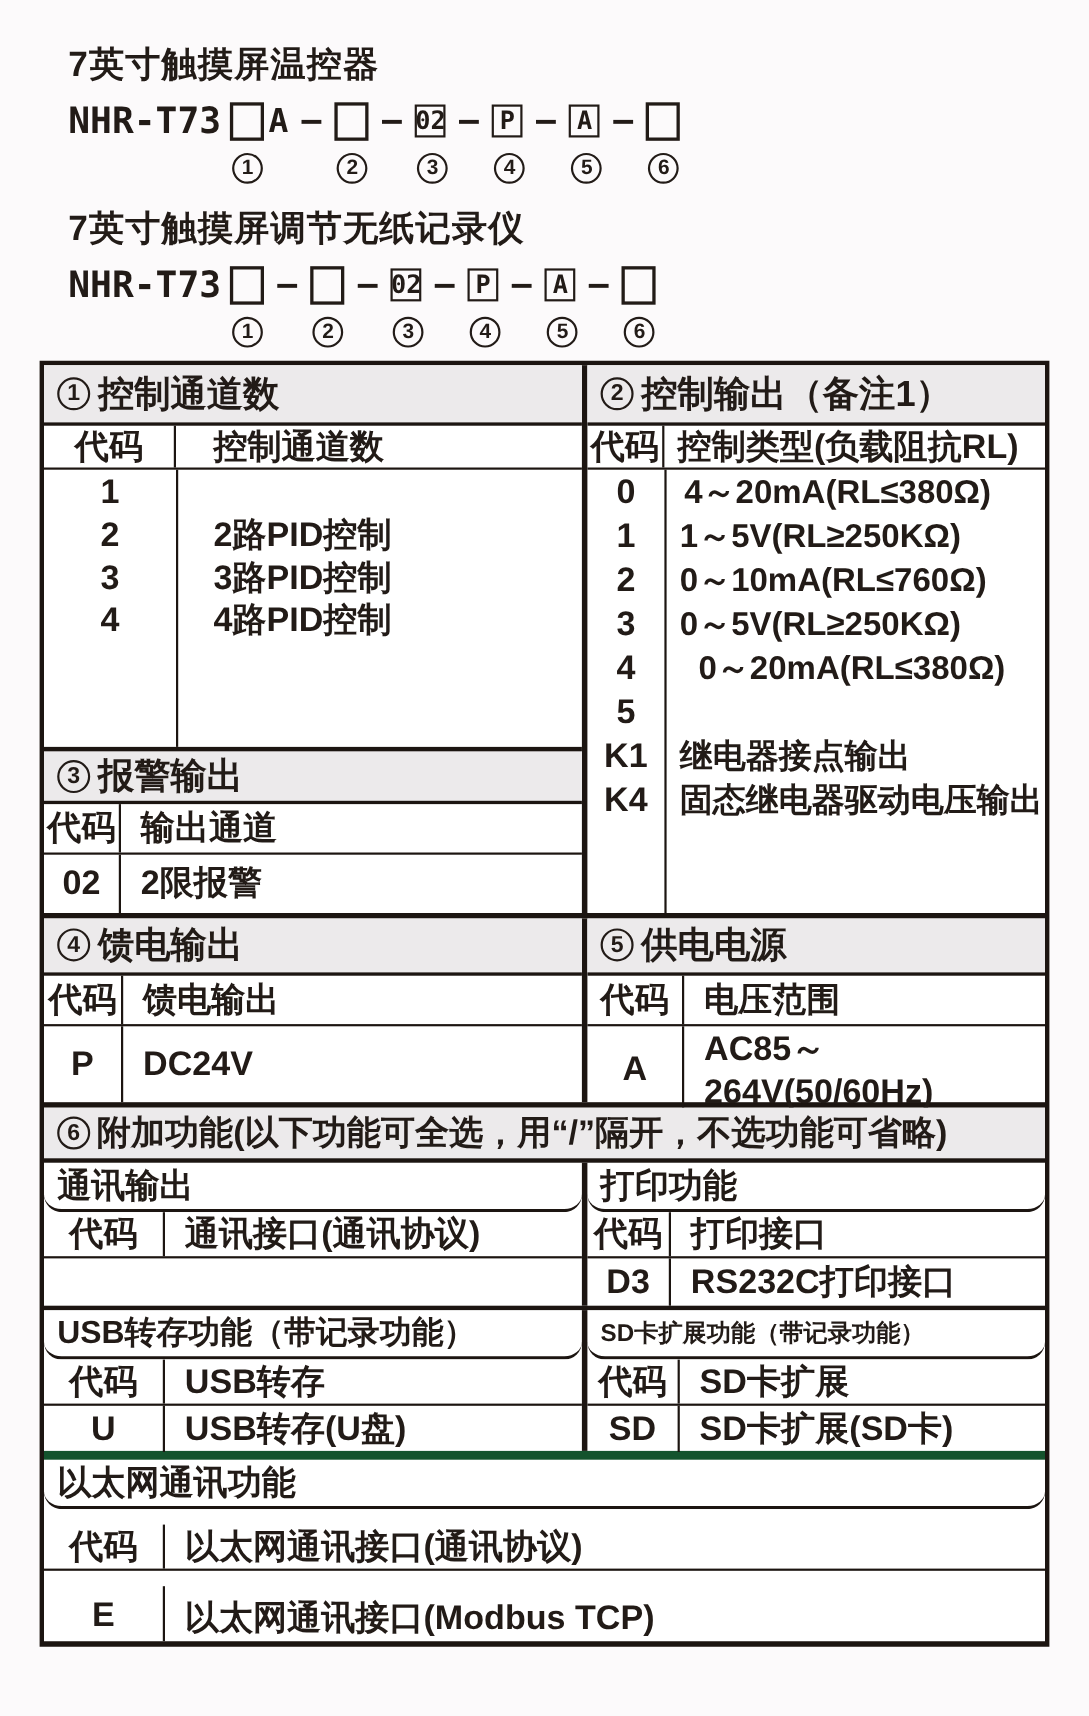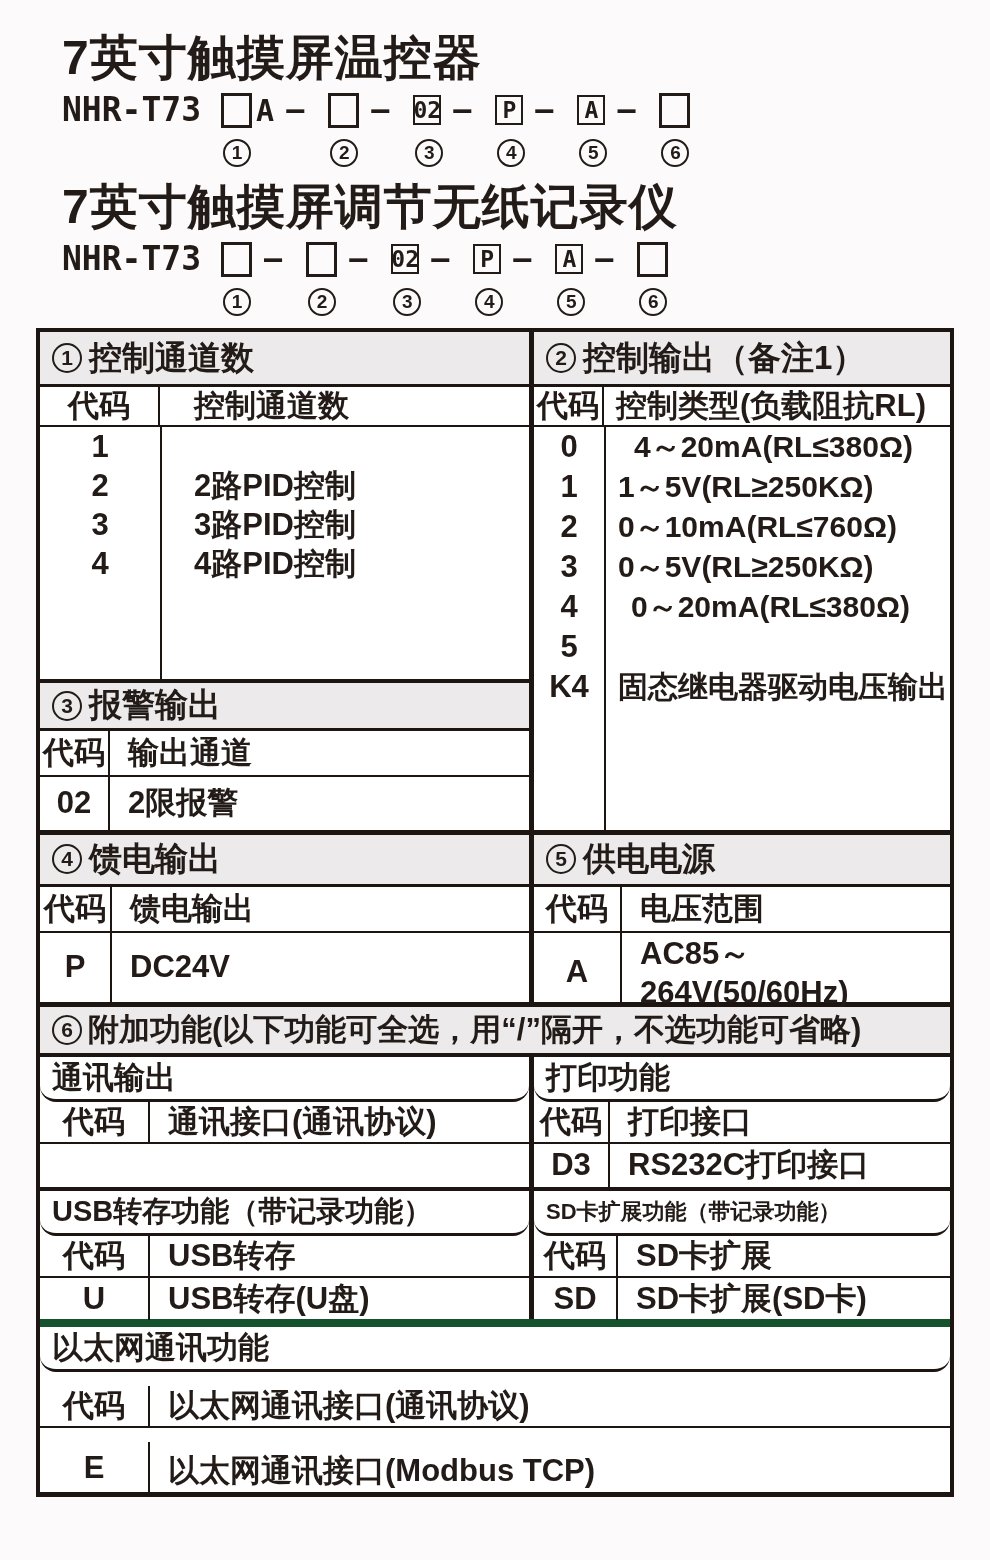--- a/index.html
+++ b/index.html
@@ -6,23 +6,23 @@
   html,body { width: 990px; height: 1560px; }
   body {
     position: relative;
     background: #FCFAFB;
     color: #221B17;
     font-family: "Liberation Sans", sans-serif;
     overflow: hidden;
   }
   
   .doc-header { position: absolute; left: 62px; top: 34px; }
-  .prod-title { font-size: 48px; font-weight: 600; letter-spacing: 1px; line-height: 48px; }
+  .prod-title { font-size: 32px; font-weight: 600; letter-spacing: 1px; line-height: 48px; }
   .prod-title.second { margin-top: 16px; }
-  .model-row { display: flex; align-items: flex-start; margin-top: 8px; margin-bottom: 6px; gap: 12px; }
+  .model-row { display: flex; align-items: flex-start; margin-top: 8px; margin-bottom: 6px; }
   .model-prefix {
     font-family: "DejaVu Sans Mono", monospace;
     font-size: 33px; font-weight: 700; line-height: 40px; margin-right: 8px;
   }
   .seg { display: flex; flex-direction: column; }
   .seg-top { display: flex; align-items: center; height: 40px; }
   .mbox {
     width: 31px; height: 35px; border: 3px solid #221B17;
     display: flex; align-items: center; justify-content: center;
     font-family: "DejaVu Sans Mono", monospace; font-size: 23px; font-weight: 700;
@@ -222,40 +222,44 @@
         <span>控制输出（备注1）</span>
       </div>
       <div class="cols-h" style="height:40px;">
         <span class="c1 w70 divr">代码</span>
         <span class="c2" style="padding-left:12px;">控制类型(负载阻抗RL)</span>
       </div>
       <div class="tb">
         <span class="vline" style="left:70px;"></span>
         <div class="r" style="height:40px;">
           <span class="c1 w70">0</span>
-          <span class="c2 s2desc" style="padding-left:30px;">4～20mA(RL≤380Ω)</span>
+          <span class="c2 s2desc" style="padding-left:18px;">4～20mA(RL≤380Ω)</span>
         </div>
         <div class="r" style="height:40px;">
           <span class="c1 w70">1</span>
           <span class="c2 s2desc" style="padding-left:14px;">1～5V(RL≥250KΩ)</span>
         </div>
         <div class="r" style="height:40px;">
           <span class="c1 w70">2</span>
           <span class="c2 s2desc" style="padding-left:14px;">0～10mA(RL≤760Ω)</span>
         </div>
         <div class="r" style="height:40px;">
           <span class="c1 w70">3</span>
           <span class="c2 s2desc" style="padding-left:14px;">0～5V(RL≥250KΩ)</span>
         </div>
         <div class="r" style="height:40px;">
           <span class="c1 w70">4</span>
-          <span class="c2 s2desc" style="padding-left:6px;margin-left:21px;">0～20mA(RL≤380Ω)</span>
+          <span class="c2 s2desc" style="padding-left:31px;">0～20mA(RL≤380Ω)</span>
         </div>
         <div class="r" style="height:40px;">
           <span class="c1 w70">5</span>
+        </div>
+        <div class="r" style="height:40px;">
+          <span class="c1 w70">K1</span>
+          <span class="c2 s2desc" style="padding-left:14px;">继电器接点输出</span>
         </div>
         <div class="r" style="height:40px;">
           <span class="c1 w70">K4</span>
           <span class="c2 s2desc" style="padding-left:14px;">固态继电器驱动电压输出</span>
         </div>
       </div>
     </div>
   </div>
 
   <div class="band thickb" style="height:172px;">

